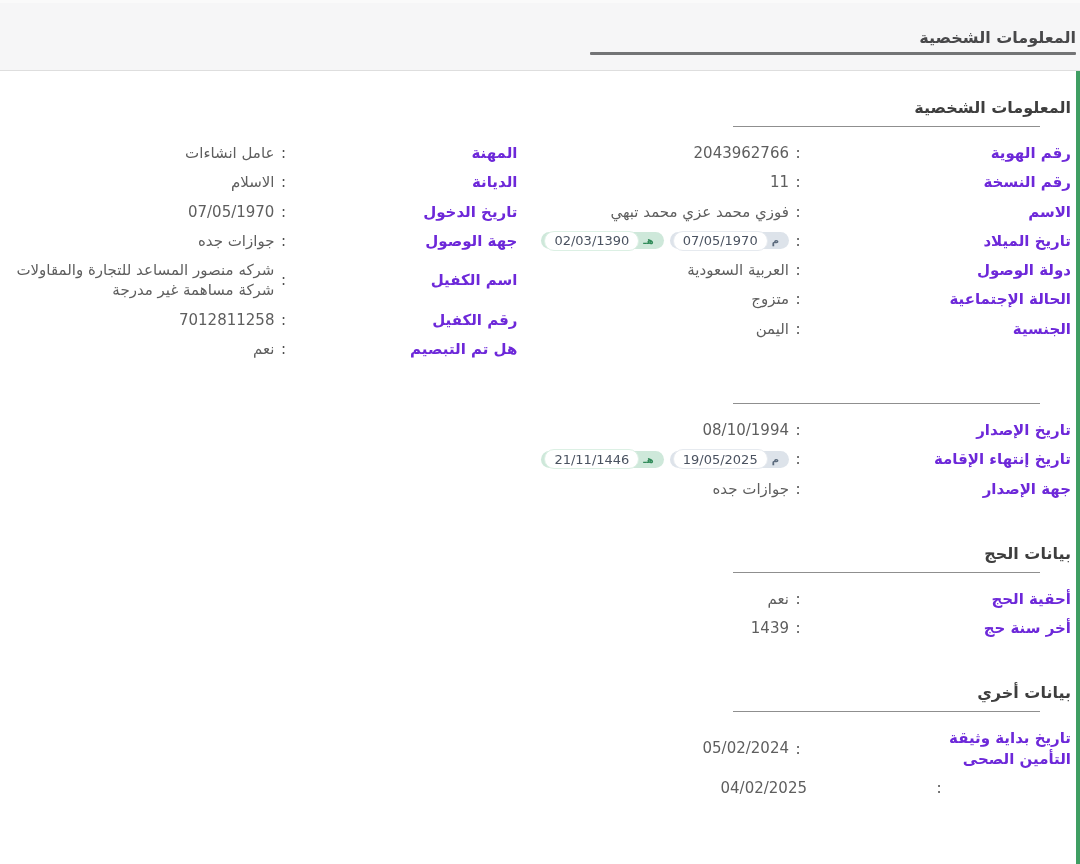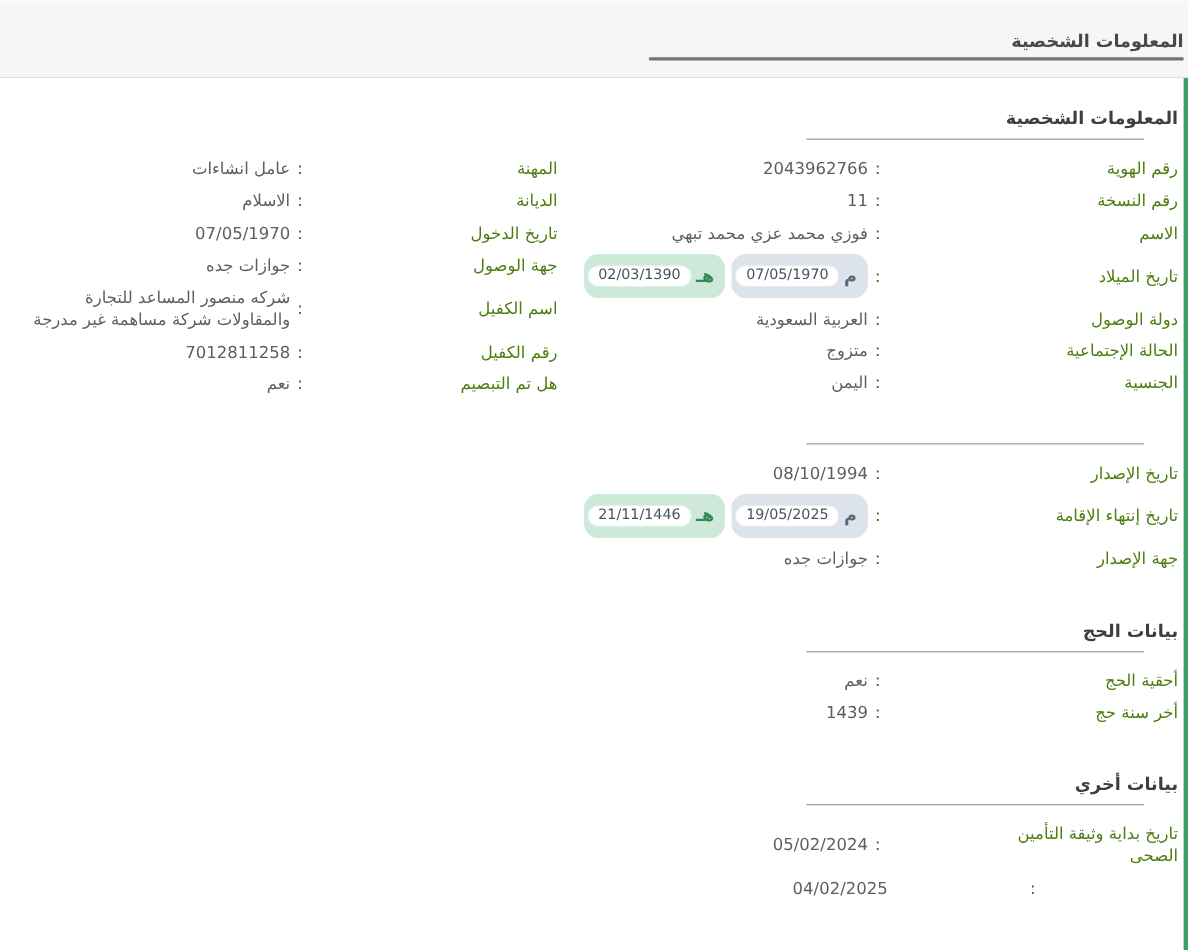--- a/index.html
+++ b/index.html
@@ -33,34 +33,34 @@
   .section + .section { margin-top:44px; }
   .section.last { }
 
   .cols { display:grid; grid-template-columns:1fr 1fr; column-gap:24px; padding:16px 5px 0 8px; }
   .col { display:flex; flex-direction:column; gap:9px; }
 
   .row { display:grid; align-items:center; }
   .col-r .row { grid-template-columns:264px 18px 1fr; }
   .col-l .row { grid-template-columns:225px 18px 1fr; }
 
-  .lbl { font-size:15px; font-weight:400; color:#4d7c0f; line-height:1.35; }
+  .lbl { font-size:15px; font-weight:700; color:#6d28d9; line-height:1.35; }
   .lbl.narrow { padding-left:96px; }
   .colon { text-align:center; color:#4e4e4e; font-size:15px; font-weight:400; }
   .val { text-align:right; font-size:15px; color:#5e5e5e; line-height:1.35; }
   .val-pills { display:flex; gap:6px; align-items:center; justify-content:flex-start; }
 
   
-  .pill { direction:ltr; display:inline-flex; align-items:center; border-radius:13px; height:40px; padding:3px; }
+  .pill { direction:ltr; display:inline-flex; align-items:center; border-radius:13px; height:17px; padding:3px; }
   .pill-g { background:#dde3ea; }
   .pill-h { background:#cee8da; }
   .pill-date { background:#ffffff; border-radius:10px; padding:0 9px; font-size:13px; height:20px; display:flex; align-items:center; color:#4a5260; }
   .pill-g .pill-date { border:1px solid #e6eaef; }
   .pill-h .pill-date { border:1px solid #dcf0e4; }
-  .pill-letter { padding:0 7px 0 4px; font-size:16px; font-weight:600; }
+  .pill-letter { padding:0 7px 0 4px; font-size:10px; font-weight:600; }
   .pill-g .pill-letter { color:#5b6a7c; }
   .pill-h .pill-letter { color:#2f8a58; }
 </style>
 </head>
 <body>
 
 <div class="tabbar">
   <div class="tab">
     <span class="tab-label">المعلومات الشخصية</span>
     <div class="tab-underline"></div>

